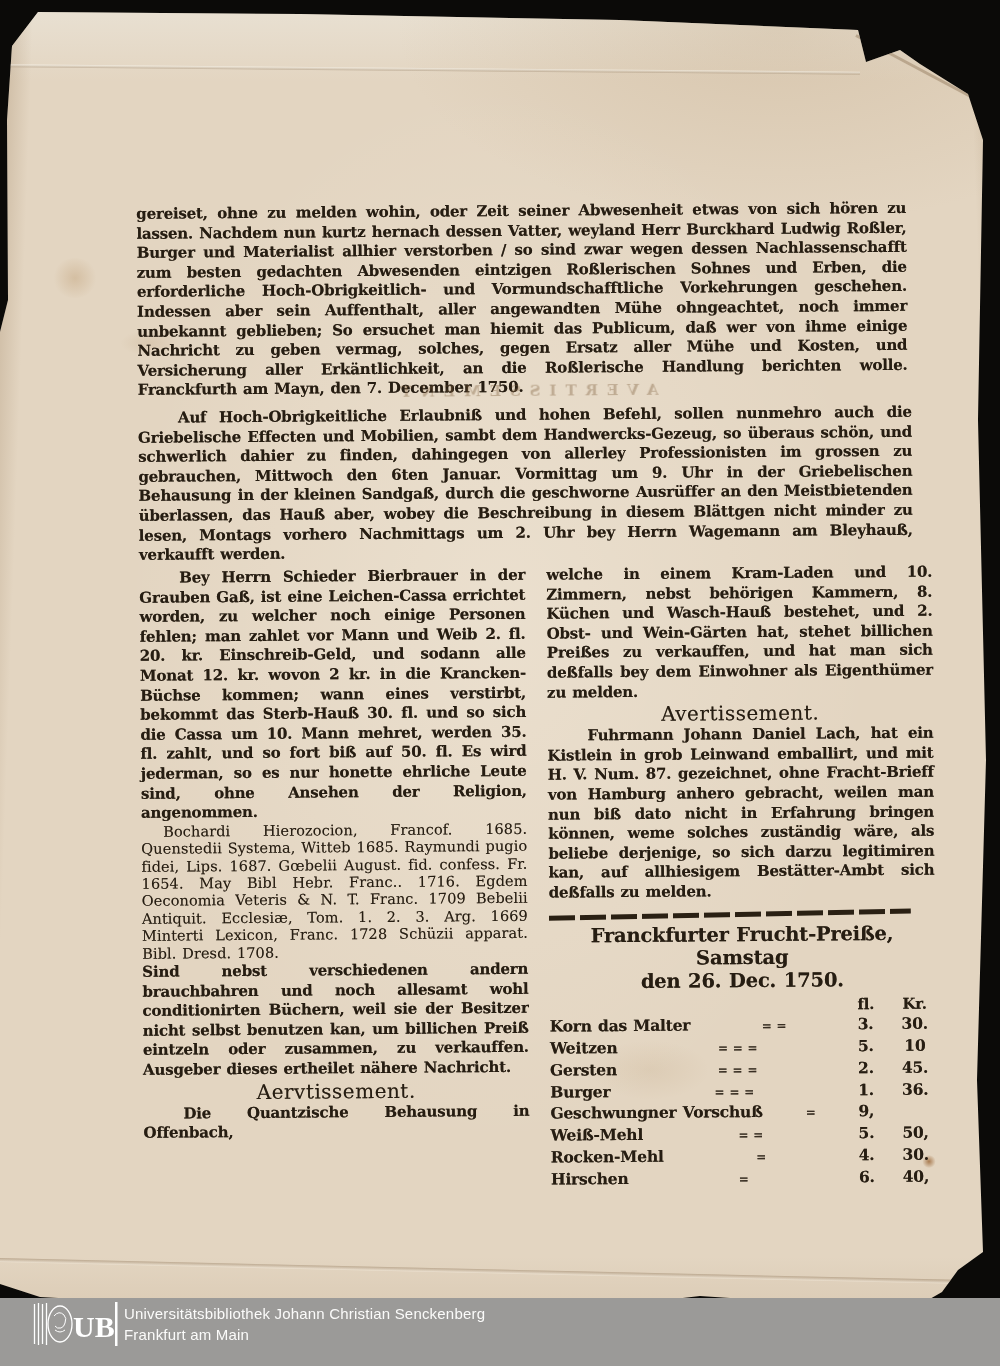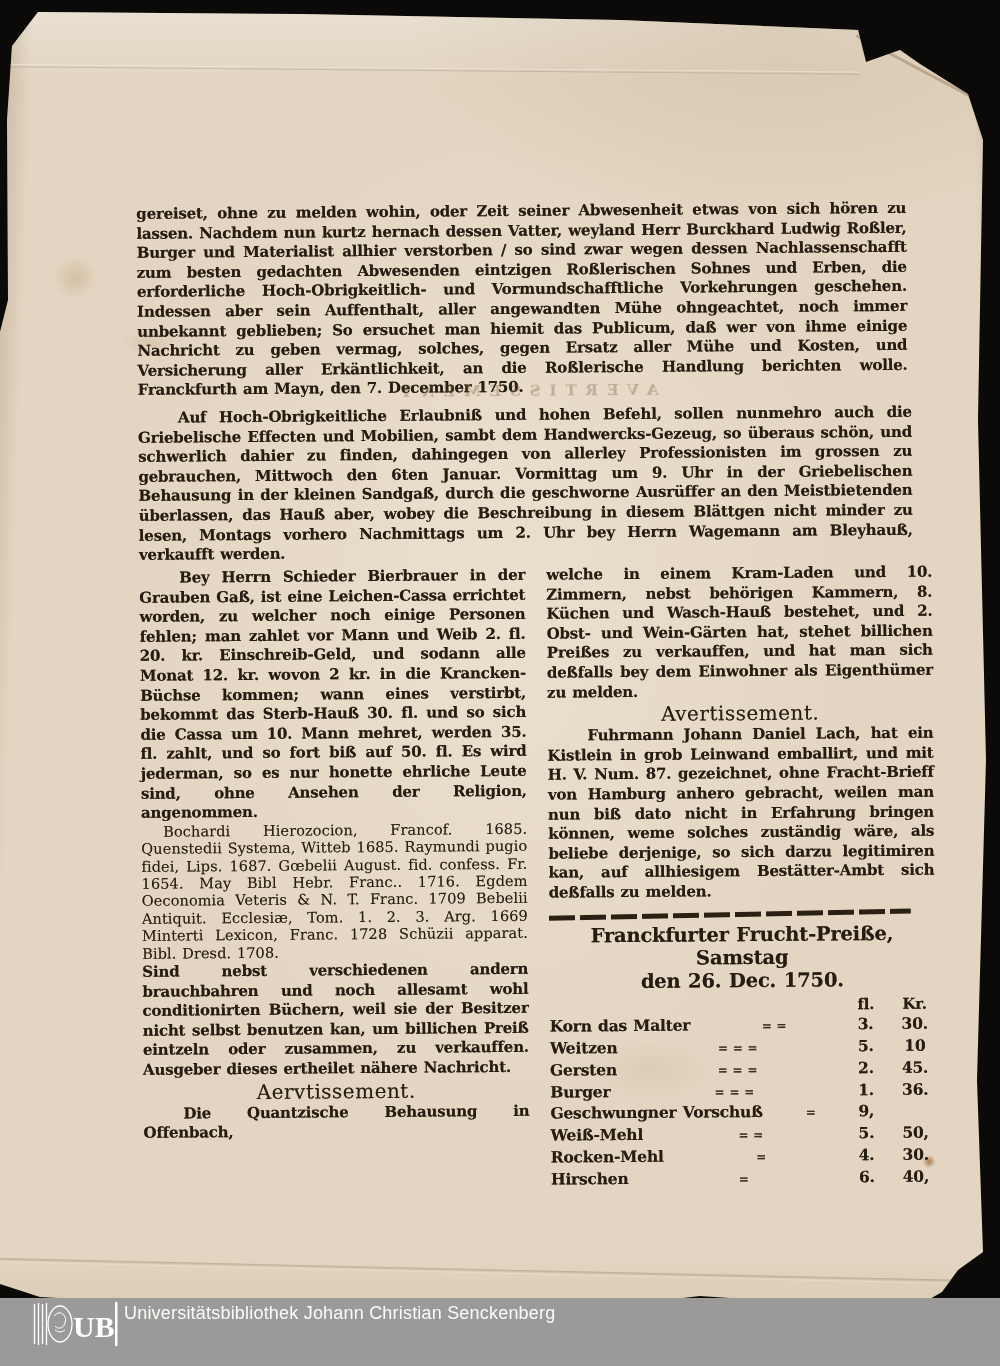--- a/index.html
+++ b/index.html
@@ -99,21 +99,21 @@
 
   
   .footer{
     position:absolute;left:0;right:0;bottom:0;height:68px;
     background:#9b9a98;
     font-family:"Liberation Sans", sans-serif;
   }
   .footer .logo{position:absolute;left:33px;top:4px;}
   .footer .ftext{
     position:absolute;left:124px;top:5px;color:#fbfbfa;
-    font-size:18px;line-height:21px;font-weight:400;
+    font-size:15px;line-height:21px;font-weight:400;
     letter-spacing:0.2px;
   }
 </style>
 </head>
 <body>
 
 <div class="stage">
 
   <div class="paper">
     <div class="crease crease-top"></div>
@@ -219,16 +219,17 @@
         <line x1="13.5" y1="1" x2="13.5" y2="43"></line>
         <ellipse cx="27" cy="22" rx="12" ry="18"></ellipse>
         <path d="M21,14 q5,-6 10,-1 q3,3 1,8 q-1,4 -4,5 q-4,1 -6,-2" stroke-width="1"></path>
         <path d="M22,28 q5,4 10,0" stroke-width="1"></path>
       </g>
       <text x="40" y="35" font-family="Liberation Serif, serif" font-size="30" font-weight="bold" fill="#ffffff">UB</text>
       <rect x="82" y="0" width="2.5" height="44" fill="#ffffff"></rect>
     </svg>
     <div class="ftext">
       <div>Universitätsbibliothek Johann Christian Senckenberg</div>
+      <div>Frankfurt am Main</div>
     </div>
   </div>
 
 </div>
 
 </body></html>

